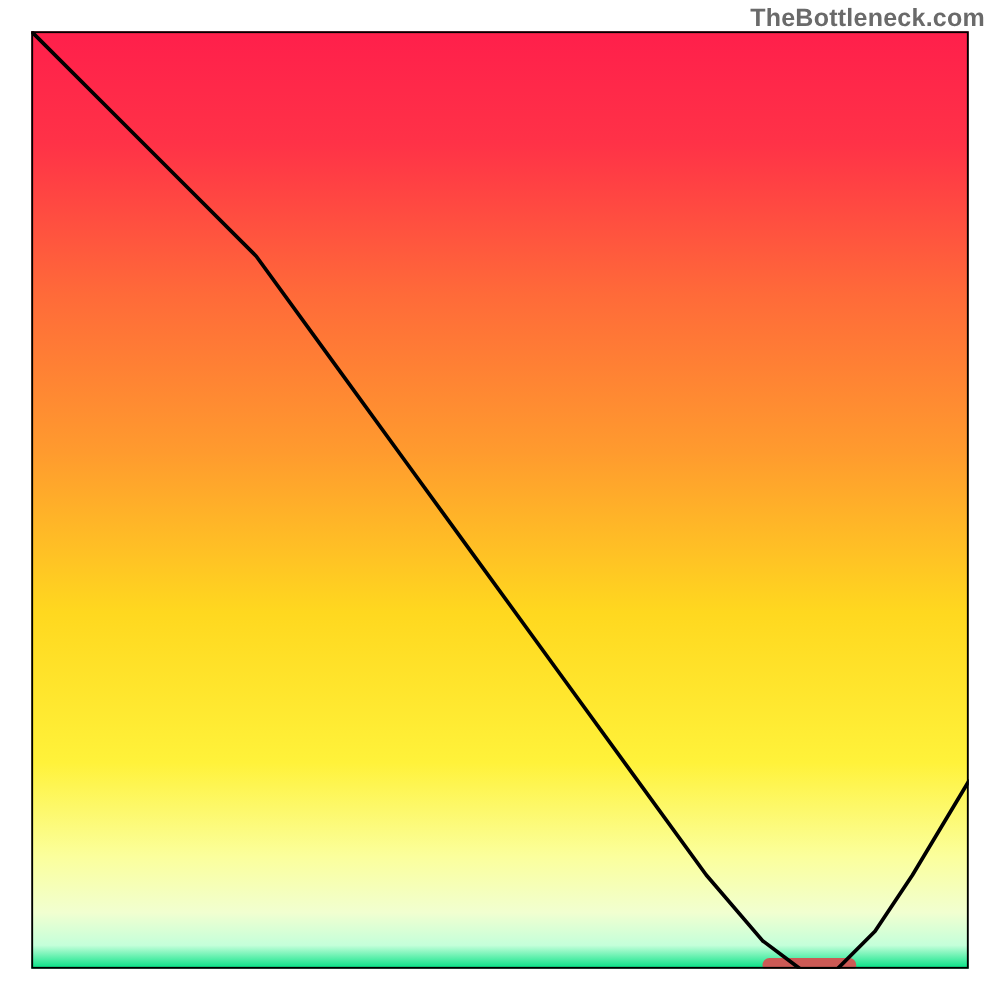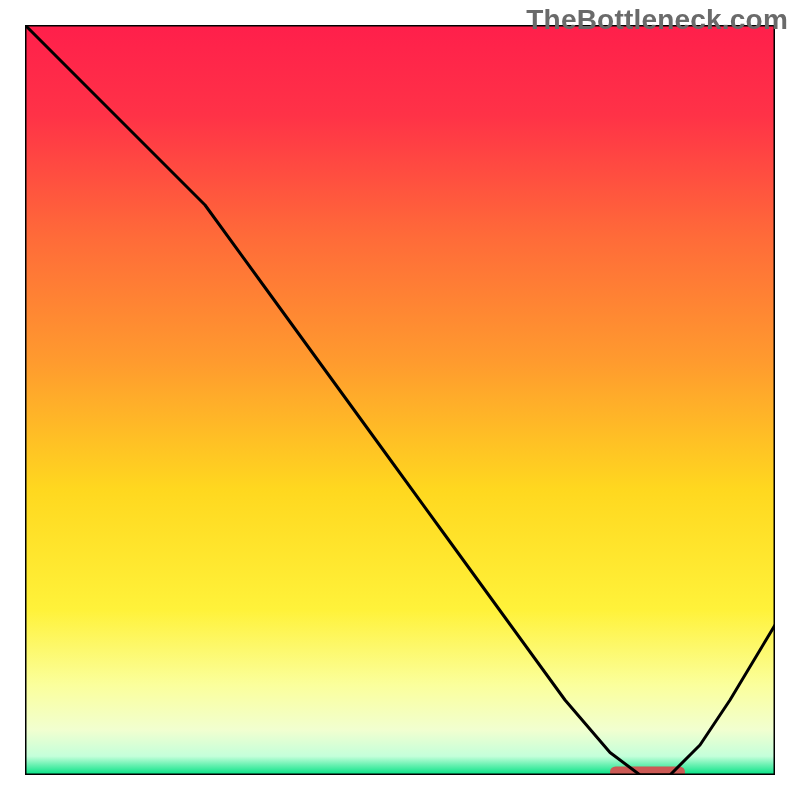--- a/index.html
+++ b/index.html
@@ -13,21 +13,21 @@
   }
   .chart-root {
     position: relative;
     width: 800px;
     height: 800px;
   }
   .watermark {
     position: absolute;
     top: 4px;
     right: 12px;
-    font-size: 28px;
+    font-size: 20px;
     font-weight: 600;
     color: #6a6a6a;
     letter-spacing: 0.2px;
     z-index: 10;
   }
   .plot-area {
     position: absolute;
     left: 25px;
     top: 25px;
     width: 750px;

